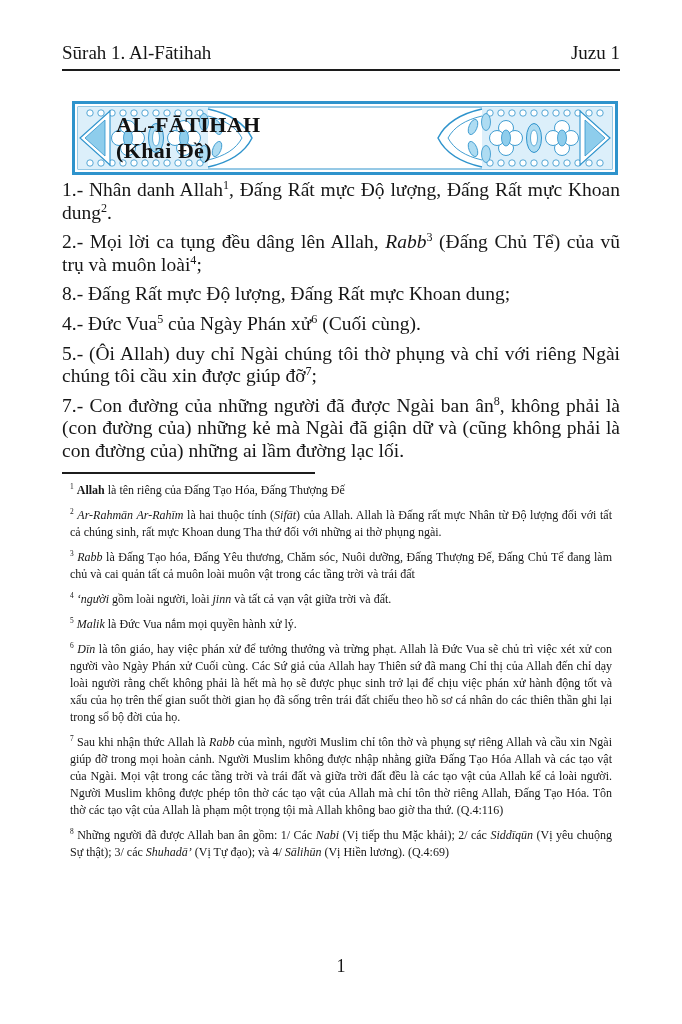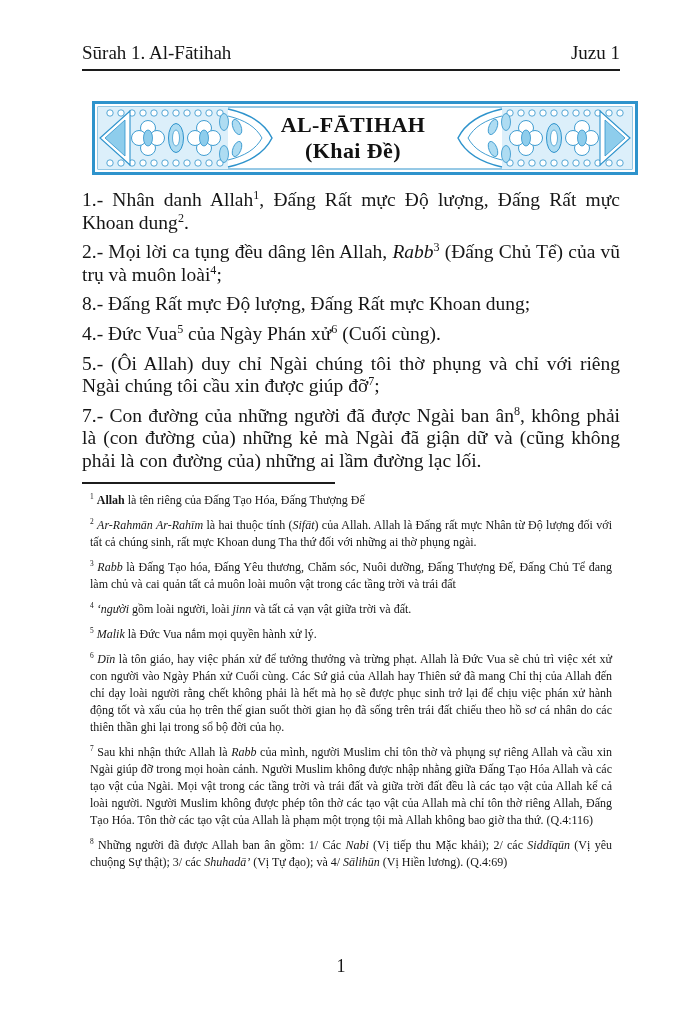--- a/index.html
+++ b/index.html
@@ -6,51 +6,52 @@
   body {
     width: 682px; height: 1024px;
     background: #ffffff;
     overflow: hidden;
     position: relative;
     font-family: "Liberation Serif", "DejaVu Serif", serif;
     color: #161616;
   }
   .page {
     box-sizing: border-box;
-    padding: 42px 62px 0 82px;
+    padding: 42px 62px 0 62px;
   }
   
   .running-header {
     display: flex;
     justify-content: space-between;
     align-items: baseline;
     font-size: 19px;
     padding-bottom: 5px;
     border-bottom: 2px solid #1c1c1c;
   }
   
   .title-box {
     position: relative;
     height: 74px;
     margin: 30px 6px 0 10px;
   }
   .title-box svg { position: absolute; inset: 0; display: block; }
   .title-text {
     position: absolute; inset: 0;
     display: flex; flex-direction: column;
-    align-items: center; justify-content: center;
+    align-items: flex-start; justify-content: center;
     text-align: center;
     font-weight: bold;
     font-size: 22px;
     line-height: 1.18;
     letter-spacing: 0.4px;
     color: #121212;
+    margin-left: 44px;
   }
   
-  .verses { margin-top: 14px; }
+  .verses { margin-top: 4px; }
   .verse {
     font-size: 19.5px;
     line-height: 22.6px;
     margin: 0 0 7px 0;
     text-align: justify;
   }
   .verse sup, .footnote sup {
     font-size: 62%;
     line-height: 0;
     vertical-align: super;

